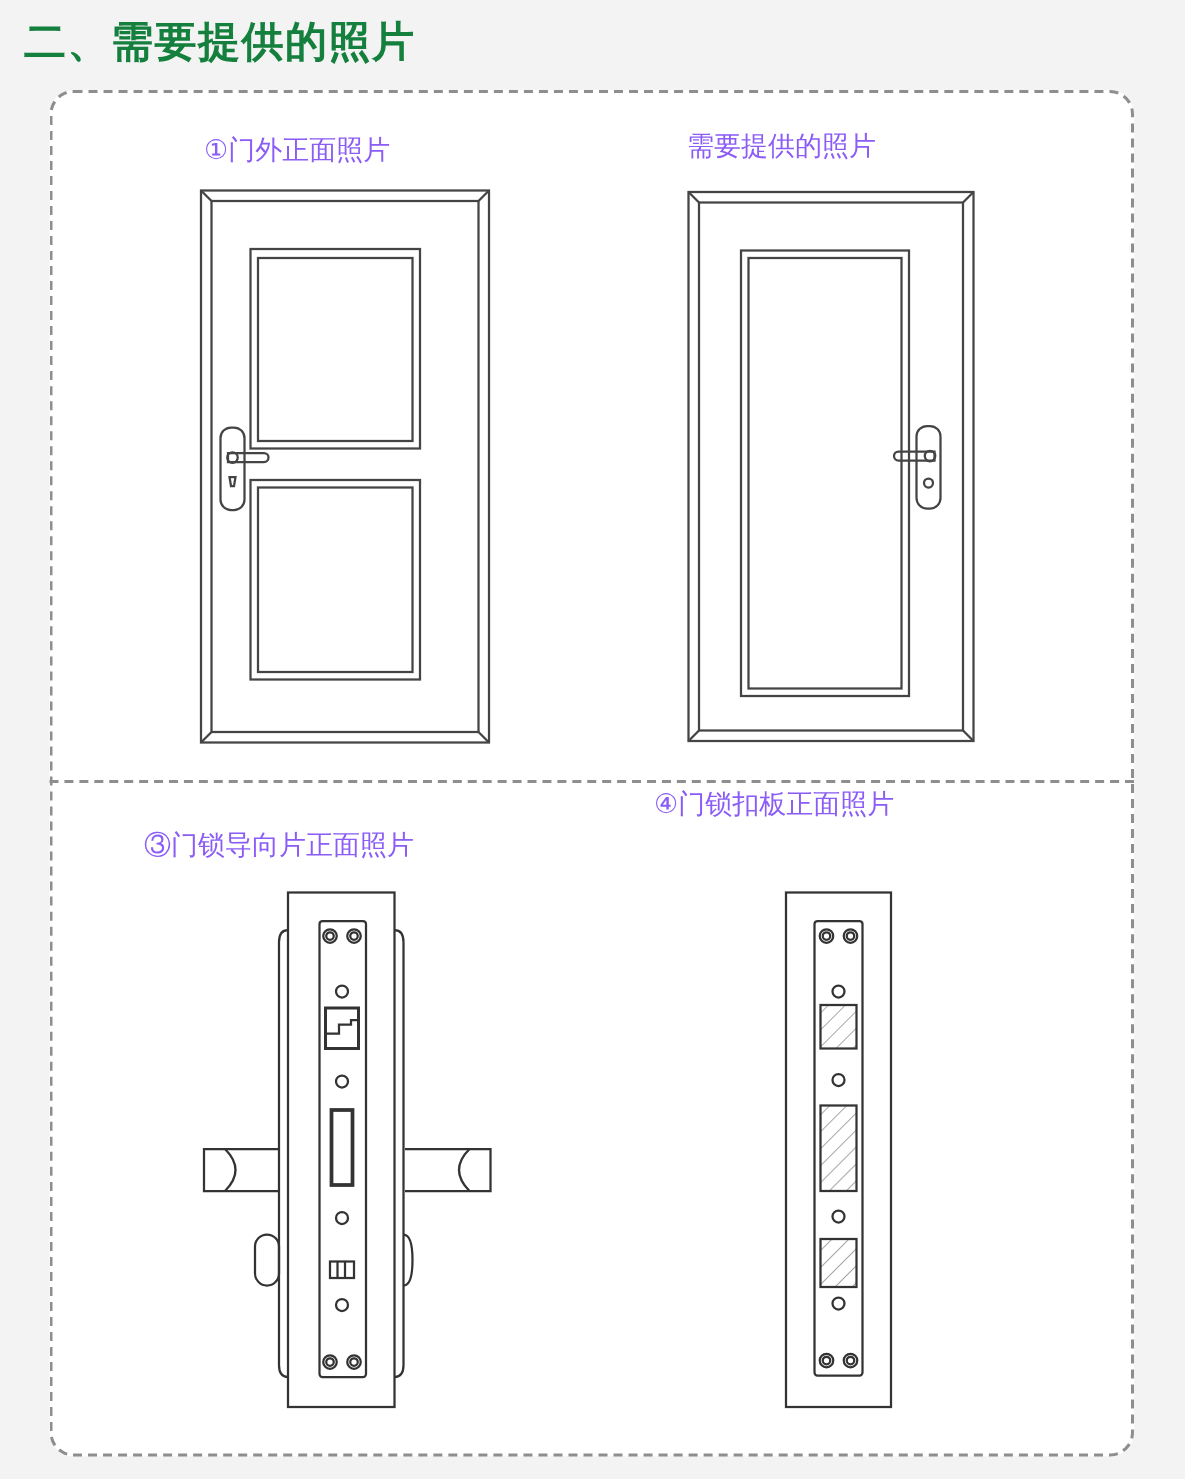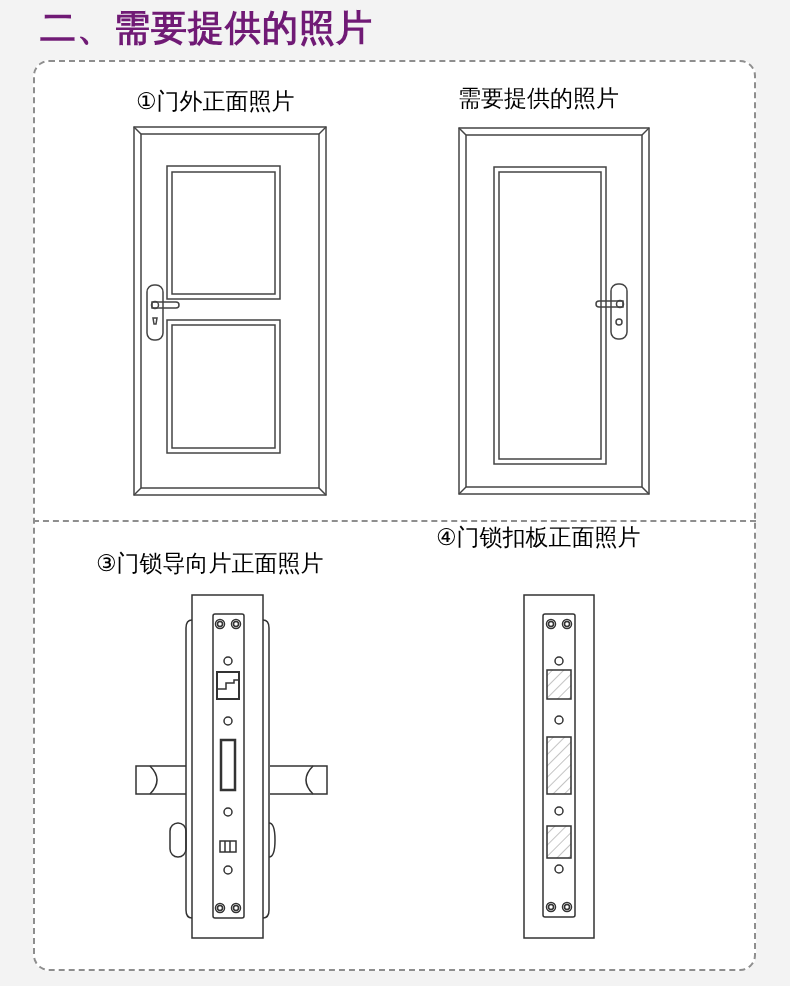--- a/index.html
+++ b/index.html
@@ -1,37 +1,37 @@
 <!DOCTYPE html>
 <html><head>
 <meta charset="utf-8">
 <style>
   html, body { margin:0; padding:0; }
   body { width:790px; height:986px; background:#f3f3f3; position:relative; overflow:hidden;
          font-family:"DejaVu Sans", sans-serif; }
-  .title { position:absolute; left:40px; top:8px; font-size:36px; font-weight:bold; color:#701a75; letter-spacing:1px; line-height:40px; }
+  .title { position:absolute; left:16px; top:8px; font-size:28px; font-weight:bold; color:#15803d; letter-spacing:1px; line-height:40px; }
   .card { position:absolute; left:33px; top:60px; width:723px; height:911px; box-sizing:border-box;
           background:#fff; border:2px dashed #8e8e8e; border-radius:16px; }
   .divider { position:absolute; left:33px; top:520px; width:723px; border-top:2px dashed #8e8e8e; }
-  .label { position:absolute; font-size:23px; color:#000000; line-height:30px; white-space:nowrap; }
+  .label { position:absolute; font-size:18px; color:#8b5cf6; line-height:30px; white-space:nowrap; }
   svg { position:absolute; overflow:visible; }
 </style>
 </head>
 <body>
 
 <div class="title">二、需要提供的照片</div>
 
 <div class="card"></div>
 <div class="divider"></div>
 
 <div class="label" style="left:136px;top:86px;">①门外正面照片</div>
 
 <div class="label" style="left:458px;top:83px;">需要提供的照片</div>
 
-<div class="label" style="left:96px;top:548px;">③门锁导向片正面照片</div>
+<div class="label" style="left:96px;top:548px;font-family:Liberation Serif, serif;">③门锁导向片正面照片</div>
 
 <div class="label" style="left:436px;top:522px;">④门锁扣板正面照片</div>
 
 <svg style="left:0;top:0;" width="790" height="986">
   <g fill="none" stroke="#444" stroke-width="1.5">
     <rect x="134" y="127" width="192" height="368"></rect>
     <rect x="141" y="134" width="178" height="354"></rect>
     <line x1="134" y1="127" x2="141" y2="134"></line>
       <line x1="326" y1="127" x2="319" y2="134"></line>
     <line x1="134" y1="495" x2="141" y2="488"></line>

